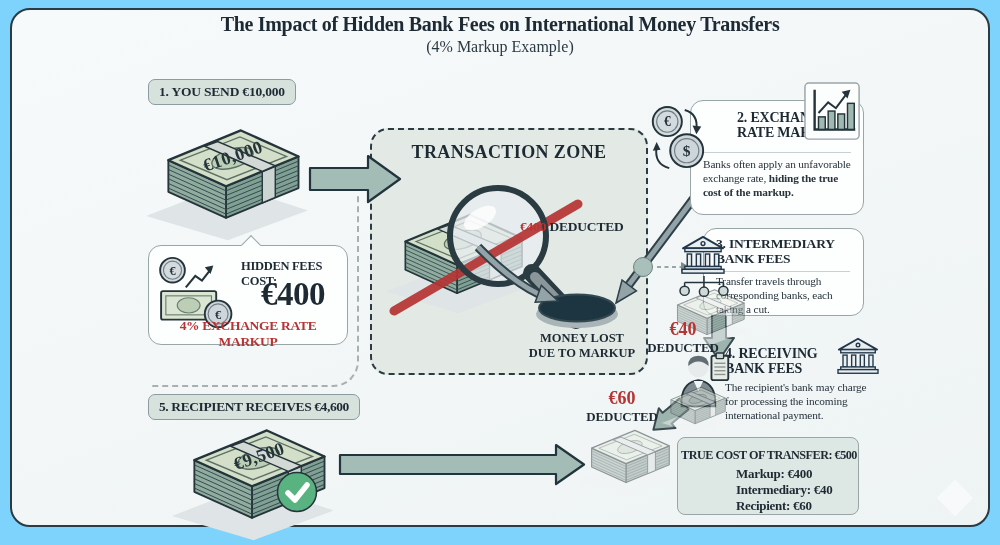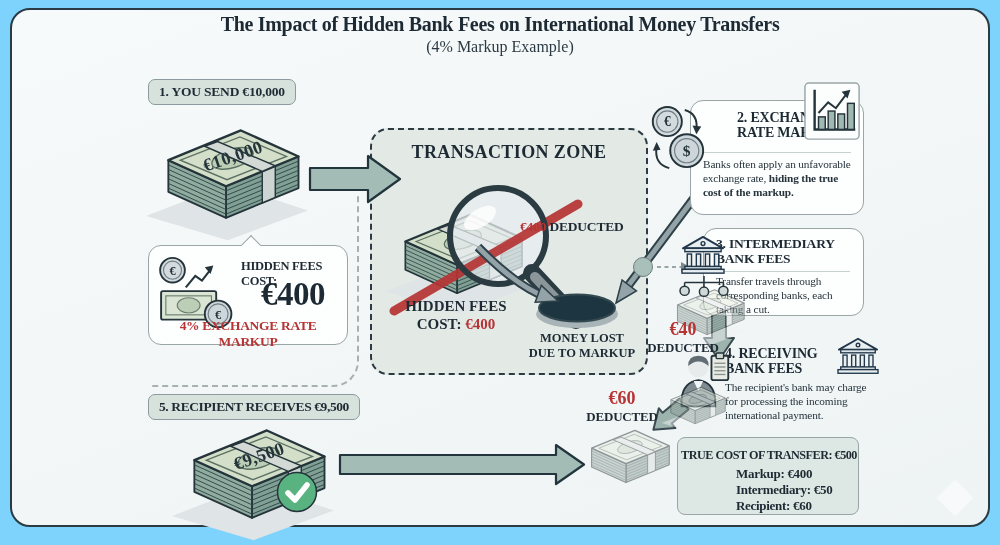--- a/index.html
+++ b/index.html
@@ -105,21 +105,21 @@
       <ellipse cx="33" cy="53" rx="12" ry="8" fill="#bccfb6" stroke="#6b7f70" stroke-width="1.2"></ellipse>
       <circle cx="64" cy="62" r="14" fill="#cdd6da" stroke="#24343a" stroke-width="2"></circle>
       <circle cx="64" cy="62" r="10.5" fill="none" stroke="#707e84" stroke-width="1.2"></circle>
       <text x="64" y="67" font-size="13" font-weight="bold" text-anchor="middle" fill="#24343a">€</text>
     </svg>
     <div class="abs bold" style="left:92px;top:13px;width:104px;font-size:12.5px;letter-spacing:-0.3px;">HIDDEN FEES COST:</div>
     <div class="abs bold" style="left:92px;top:30px;width:104px;text-align:center;font-size:33px;letter-spacing:-0.5px;">€400</div>
     <div class="abs bold red" style="left:0;top:72px;width:198px;text-align:center;font-size:13.5px;letter-spacing:-0.3px;">4% EXCHANGE RATE MARKUP</div>
   </div>
 
-  <div class="abs step-label" style="left:148px;top:394px;letter-spacing:-0.4px;">5. RECIPIENT RECEIVES €9,500</div>
+  <div class="abs step-label" style="left:148px;top:394px;letter-spacing:-0.4px;">5. RECIPIENT RECEIVES €4,600</div>
   <svg class="abs" style="left:168px;top:423px;z-index:2" width="168" height="119">
       <use href="#sym-stack"></use>
     </svg>
   <div class="abs stack-value" style="left:199px;top:446px;width:120px;">€9,500</div>
   <svg class="abs" style="left:275px;top:470px;z-index:4" width="44" height="44" viewBox="0 0 44 44">
     <circle cx="22" cy="22" r="19.5" fill="#58b381" stroke="#24343a" stroke-width="1.5"></circle>
     <path d="M13,23 L20,30 L32,15" fill="none" stroke="#ffffff" stroke-width="5.5" stroke-linecap="round" stroke-linejoin="round"></path>
   </svg>
 
   <div id="zone" class="abs"></div>
@@ -138,27 +138,20 @@
   <div class="abs bold" style="left:520px;top:219px;width:120px;font-size:13.5px;letter-spacing:-0.2px;z-index:3;">
     <span class="red">€400</span>
     <span>DEDUCTED</span>
   </div>
 
   <svg class="abs" style="left:533px;top:290px;z-index:2" width="88" height="40" viewBox="0 0 88 40">
     <ellipse cx="44" cy="24" rx="41" ry="14" fill="#a8b4b8"></ellipse>
     <ellipse cx="44" cy="18" rx="38" ry="13.5" fill="#1d3541" stroke="#33494f" stroke-width="2"></ellipse>
   </svg>
 
-  <div class="abs bold" style="left:396px;top:297px;width:120px;text-align:center;font-size:15px;line-height:1.2;z-index:3;">
-    <div>HIDDEN FEES</div>
-    <div>
-      <span>COST:</span>
-      <span class="red">€400</span>
-    </div>
-  </div>
   <div class="abs bold" style="left:522px;top:331px;width:120px;text-align:center;font-size:12.5px;line-height:1.2;z-index:3;">
     <div>MONEY LOST</div>
     <div>DUE TO MARKUP</div>
   </div>
 
   <svg class="abs" style="left:0;top:0;z-index:5;pointer-events:none" width="1000" height="545" viewBox="0 0 1000 545">
     <polygon points="310,168 368,168 368,156 400,179 368,202 368,190 310,190" fill="#a3bcb5" stroke="#22343c" stroke-width="2.2" stroke-linejoin="round"></polygon>
     <polygon points="340,455 556,455 556,445 584,464.5 556,484 556,474 340,474" fill="#a3bcb5" stroke="#22343c" stroke-width="2.2" stroke-linejoin="round"></polygon>
     <path d="M478,247 Q517,287 548,298" fill="none" stroke="#2e4048" stroke-width="9"></path>
     <path d="M478,247 Q517,287 548,298" fill="none" stroke="#93a3a8" stroke-width="5"></path>
@@ -268,19 +261,19 @@
   </div>
 
   <svg class="abs faded" style="left:576px;top:426px;z-index:2" width="100" height="71">
       <use href="#sym-stack"></use>
     </svg>
 
   <div id="truecost" class="abs">
     <div class="abs bold" style="left:0;top:10px;width:182px;text-align:center;font-size:12.2px;letter-spacing:-0.5px;white-space:nowrap;">TRUE COST OF TRANSFER: €500</div>
     <div class="abs bold" style="left:58px;top:28px;font-size:13px;line-height:16px;letter-spacing:-0.3px;">
       <div>Markup: €400</div>
-      <div>Intermediary: €50</div>
+      <div>Intermediary: €40</div>
       <div>Recipient: €60</div>
     </div>
   </div>
 
   <div class="abs" style="left:942px;top:485px;width:26px;height:26px;background:rgba(255,255,255,0.5);transform:rotate(45deg);z-index:2;"></div>
 </div>
 
 </body></html>

